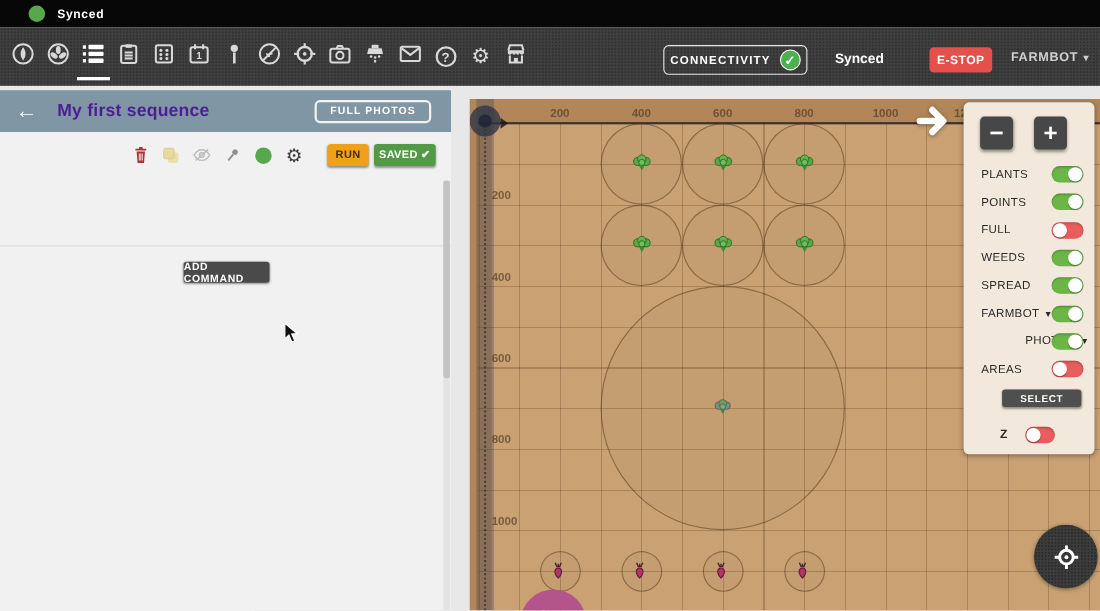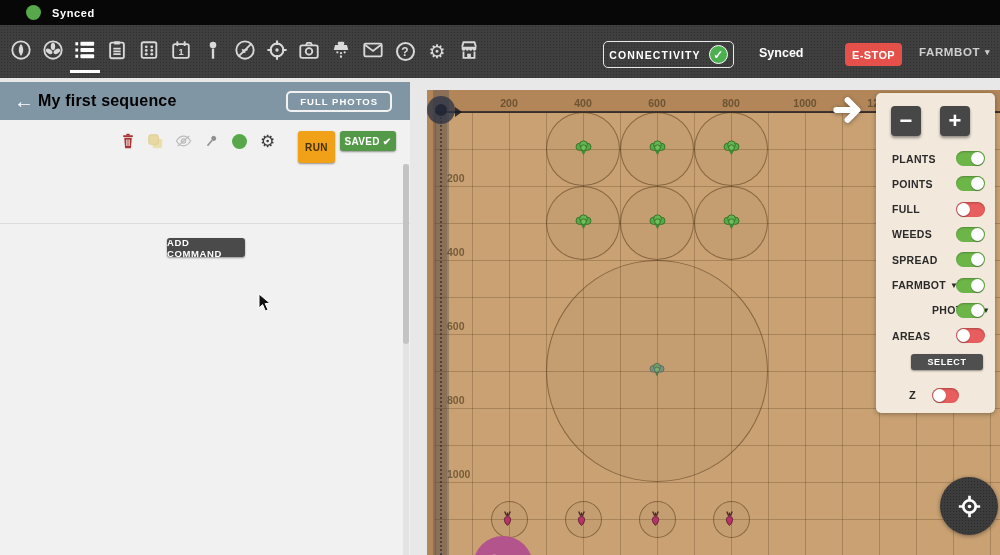--- a/index.html
+++ b/index.html
@@ -31,30 +31,30 @@
   .estop-btn { position:absolute; left:845px; top:18px; width:57px; height:23px; background:#e5504a; border-radius:4px;
                color:#fff; font-size:11px; font-weight:bold; letter-spacing:.4px; display:flex; align-items:center; justify-content:center; cursor:pointer; }
   .account-menu { position:absolute; left:919px; top:21px; color:#cfcfcf; font-size:11.5px; font-weight:bold;
                   letter-spacing:.6px; cursor:pointer; display:flex; align-items:center; gap:5px; }
   .account-caret { font-size:9px; }
 
   
   .seq-panel { position:absolute; left:0; top:78px; width:410px; height:477px; }
   .seq-header { position:absolute; left:0; top:4px; width:410px; height:38px; background:#8096a4; display:flex; align-items:center; }
   .back-arrow { color:#fff; font-size:20px; font-weight:bold; margin-left:14px; cursor:pointer; line-height:1; }
-  .seq-title { color:#000000; font-size:16px; font-weight:600; margin-left:4px; letter-spacing:.2px; }
+  .seq-title { color:#4c1d95; font-size:16px; font-weight:600; margin-left:18px; letter-spacing:.2px; }
   .full-editor-btn { position:absolute; right:18px; top:9px; height:21px; padding:0 12px; border:2px solid #f2f2f2; border-radius:5px;
                      color:#fff; font-size:9.5px; font-weight:bold; letter-spacing:1px; display:flex; align-items:center; cursor:pointer; }
   .seq-body { position:absolute; left:0; top:42px; width:410px; height:435px; background:#f1f1f1; }
   .seq-toolbar { position:absolute; left:0; top:10px; width:396px; height:22px; display:flex; align-items:center;
                  justify-content:flex-end; gap:11px; }
   .tb-icon { display:flex; align-items:center; justify-content:center; width:17px; height:18px; cursor:pointer; }
   .color-dot { width:15px; height:15px; border-radius:50%; background:#56a84b; }
   .gear-glyph { font-size:17px; color:#3c3c3c; line-height:1; }
-  .run-btn { width:37px; height:32px; background:#f0a117; border-radius:3px; color:#463000; font-size:10px; font-weight:bold;
+  .run-btn { width:37px; height:20px; background:#f0a117; border-radius:3px; color:#463000; font-size:10px; font-weight:bold;
              letter-spacing:.4px; display:flex; align-items:center; justify-content:center; cursor:pointer; box-shadow:0 1px 2px rgba(0,0,0,.4); }
   .saved-btn { width:56px; height:20px; background:#549947; border-radius:3px; color:#fff; font-size:10px; font-weight:bold;
                letter-spacing:.3px; display:flex; align-items:center; justify-content:center; cursor:pointer; box-shadow:0 1px 2px rgba(0,0,0,.4); margin-right:7px; }
   .add-variable { position:absolute; left:15px; top:40px; width:271px; height:52px; background:#ececec;
                   border:2px dashed #c6c6c6; border-radius:2px; display:flex; align-items:center; cursor:pointer; }
   .add-variable span { color:#b2b2b2; font-size:11px; font-weight:bold; letter-spacing:.6px; margin-left:20px; }
   .seq-divider { position:absolute; left:0; top:103px; width:410px; height:1px; background:#dcdcdc; }
   .add-command-btn { position:absolute; left:167px; top:118px; width:78px; height:19px; background:#4a4a4a; border-radius:3px;
                      color:#fff; font-size:9.5px; font-weight:bold; letter-spacing:.6px; display:flex; align-items:center;
                      justify-content:center; cursor:pointer; box-shadow:0 1px 2px rgba(0,0,0,.4); }
@@ -88,21 +88,21 @@
                 background-image:radial-gradient(rgba(0,0,0,.3) 1px, transparent 1px); background-size:3px 3px; }
 
   
   .layers-panel { position:absolute; left:449px; top:3px; width:119px; height:320px; background:#f2e8dc; border-radius:5px;
                   box-shadow:0 1px 5px rgba(0,0,0,.35); }
   .zoom-btn { position:absolute; top:13px; width:30px; height:30px; background:#474747; border-radius:4px; color:#fff;
               font-size:22px; font-weight:bold; display:flex; align-items:center; justify-content:center; cursor:pointer;
               box-shadow:0 2px 3px rgba(0,0,0,.4); line-height:1; }
   .zoom-out { left:15px; } .zoom-in { left:64px; }
   .layer-row { position:absolute; left:0; width:119px; height:25px; display:flex; align-items:center; }
-  .layer-label { margin-left:16px; font-size:10.5px; font-weight:bold; color:#2a2a2a; letter-spacing:.3px; }
+  .layer-label { margin-left:16px; font-size:10.5px; font-weight:normal; color:#2a2a2a; letter-spacing:.3px; }
   .layer-caret { font-size:8px; color:#2a2a2a; margin-left:4px; }
   .tg { position:absolute; right:10px; width:29px; height:15px; border-radius:8px; cursor:pointer; box-shadow:inset 0 1px 2px rgba(0,0,0,.25); }
   .tg::after { content:""; position:absolute; top:1px; width:13px; height:13px; border-radius:50%; background:#fff;
                box-shadow:0 1px 1px rgba(0,0,0,.35); }
   .tg.on { background:#6cb648; } .tg.on::after { right:1px; }
   .tg.off { background:#e85d5d; } .tg.off::after { left:1px; }
   .select-btn { position:absolute; left:35px; top:261px; width:72px; height:16px; background:#4f4f4f; border-radius:3px;
                 color:#fff; font-size:9px; font-weight:bold; letter-spacing:.6px; display:flex; align-items:center;
                 justify-content:center; cursor:pointer; box-shadow:0 1px 2px rgba(0,0,0,.4); }
   .z-row { position:absolute; left:0; top:293px; width:119px; height:20px; }

